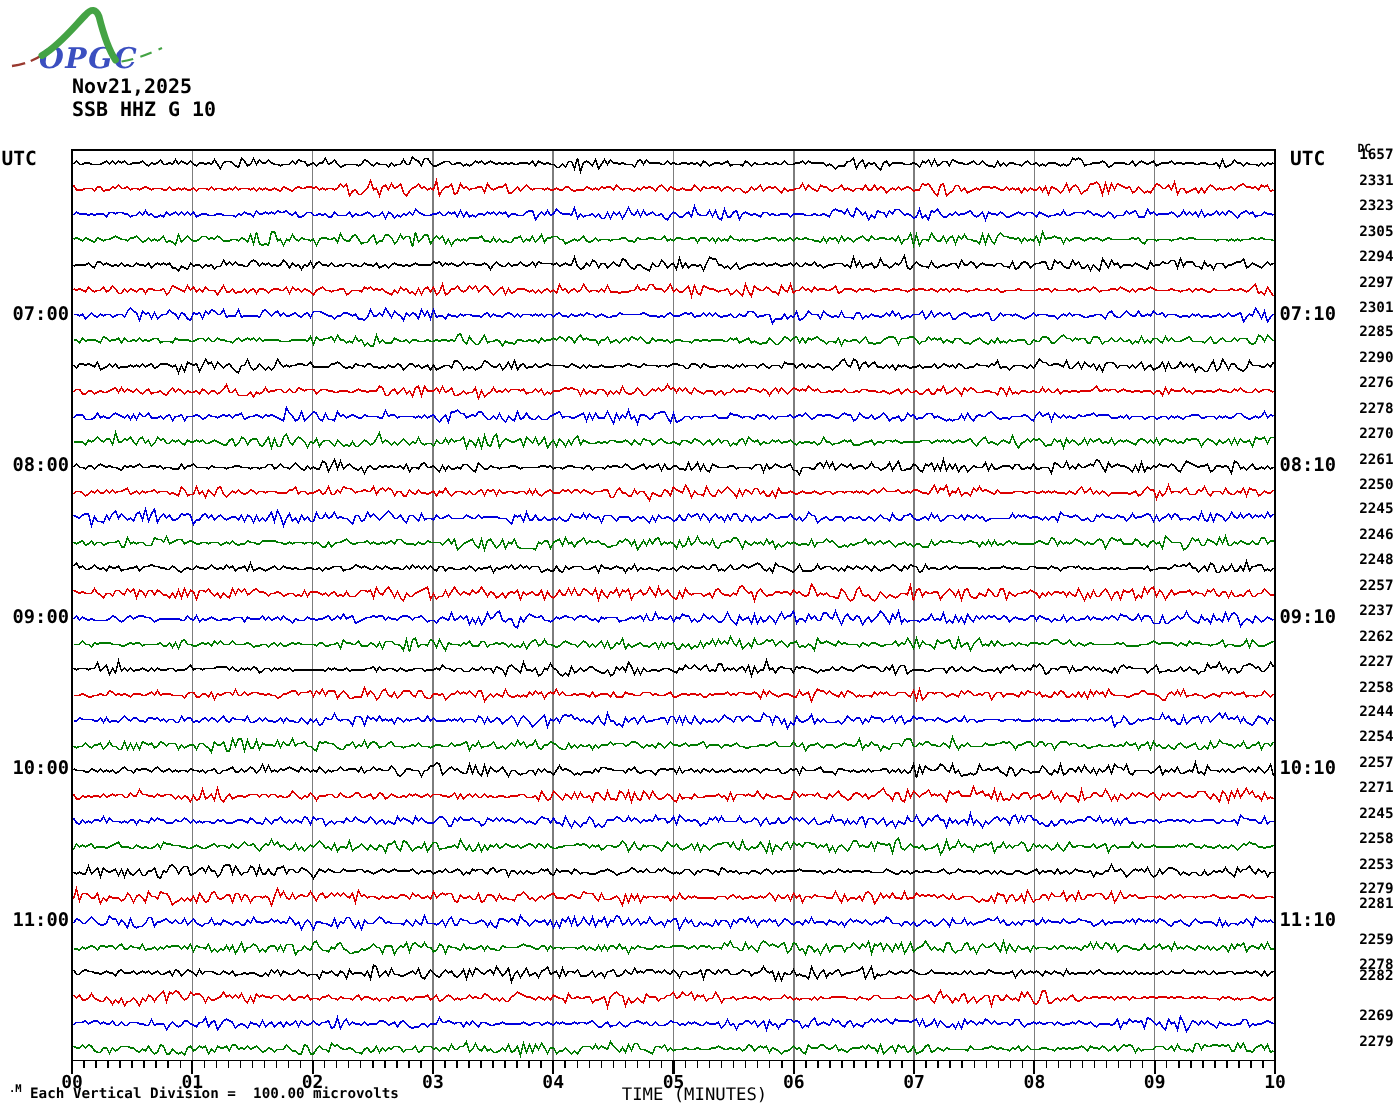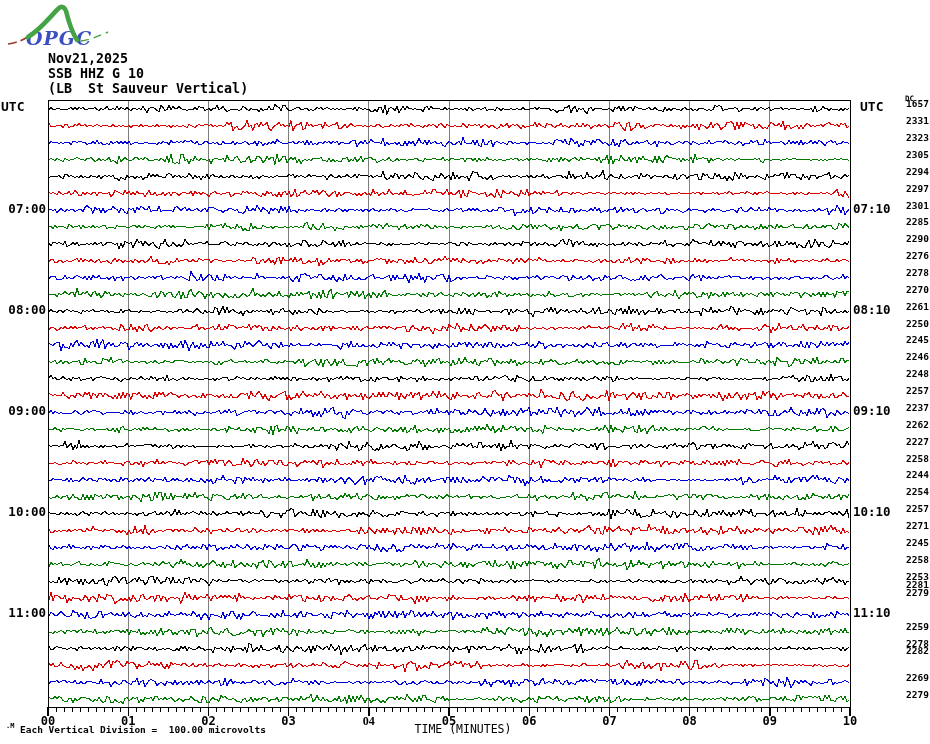--- a/index.html
+++ b/index.html
@@ -32,21 +32,20 @@
 
   <svg class="abs" style="left:4px;top:2px;" width="112" height="52" viewBox="0 0 112 52">
     <path d="M4 42 C12 41 20 38 28 32" stroke="#99392f" stroke-width="1.6" fill="none" stroke-dasharray="9 4"></path>
     <text x="22" y="43" font-family="DejaVu Serif, serif" font-style="italic" font-weight="bold" font-size="19" fill="#3b4fc0" letter-spacing="1">OPGC</text>
     <path d="M24 35 C36 28 46 15 53 8 C57 3.5 60 4 62 9 C65 21 69 32 73 38" stroke="#44a344" stroke-width="4.6" fill="none" stroke-linecap="round"></path>
     <path d="M77 39 C85 38 95 34 104 30" stroke="#44a344" stroke-width="1.4" fill="none" stroke-dasharray="8 5"></path>
   </svg>
 
   <div class="abs title-line" style="left:48px;top:51px;">Nov21,2025</div>
   <div class="abs title-line" style="left:48px;top:66px;">SSB HHZ G 10</div>
-  <div class="abs title-line" style="left:48px;top:81px;">(LB  St Sauveur Vertical)</div>
 
   <div class="abs utc-hdr" style="left:1px;top:99px;">UTC</div>
   <div class="abs utc-hdr" style="left:860px;top:99px;">UTC</div>
   <div class="abs dc-hdr" style="left:905px;top:94px;">DC</div>
 
   <svg id="plot-svg" class="abs" style="left:0;top:0;" width="930" height="744" viewBox="0 0 930 744">
       <line x1="128.2" y1="100" x2="128.2" y2="707" stroke="#7d7d7d" stroke-width="1" shape-rendering="crispEdges"></line>
       <line x1="208.4" y1="100" x2="208.4" y2="707" stroke="#7d7d7d" stroke-width="1" shape-rendering="crispEdges"></line>
       <line x1="288.6" y1="100" x2="288.6" y2="707" stroke="#7d7d7d" stroke-width="1" shape-rendering="crispEdges"></line>
       <line x1="368.8" y1="100" x2="368.8" y2="707" stroke="#7d7d7d" stroke-width="1" shape-rendering="crispEdges"></line>
@@ -235,32 +234,32 @@
     <div class="abs dc-val" style="top: 469.375px;">2244</div>
     <div class="abs dc-val" style="top: 486.236px;">2254</div>
     <div class="abs dc-val" style="top: 503.097px;">2257</div>
     <div class="abs hour-label hour-left" style="top: 504.097px;">10:00</div>
     <div class="abs hour-label hour-right" style="top: 504.097px;">10:10</div>
     <div class="abs dc-val" style="top: 519.958px;">2271</div>
     <div class="abs dc-val" style="top: 536.819px;">2245</div>
     <div class="abs dc-val" style="top: 553.681px;">2258</div>
     <div class="abs dc-val" style="top: 570.542px;">2253</div>
     <div class="abs dc-val" style="top: 587.403px;">2279</div>
-    <div class="abs dc-val" style="top: 579px;">2281</div>
+    <div class="abs dc-val" style="top: 597px;">2281</div>
     <div class="abs hour-label hour-left" style="top: 605.264px;">11:00</div>
     <div class="abs hour-label hour-right" style="top: 605.264px;">11:10</div>
     <div class="abs dc-val" style="top: 621.125px;">2259</div>
     <div class="abs dc-val" style="top: 637.986px;">2278</div>
     <div class="abs dc-val" style="top: 645px;">2282</div>
     <div class="abs dc-val" style="top: 671.708px;">2269</div>
     <div class="abs dc-val" style="top: 688.569px;">2279</div>
     <div class="abs xtick-label" style="left: 31px;">00</div>
     <div class="abs xtick-label" style="left: 111.2px;">01</div>
     <div class="abs xtick-label" style="left: 191.4px;">02</div>
     <div class="abs xtick-label" style="left: 271.6px;">03</div>
-    <div class="abs xtick-label" style="left: 351.8px; font-family: Liberation Serif, serif;">04</div>
+    <div class="abs xtick-label" style="left: 351.8px;">04</div>
     <div class="abs xtick-label" style="left: 432px;">05</div>
     <div class="abs xtick-label" style="left: 512.2px;">06</div>
     <div class="abs xtick-label" style="left: 592.4px;">07</div>
     <div class="abs xtick-label" style="left: 672.6px;">08</div>
     <div class="abs xtick-label" style="left: 752.8px;">09</div>
     <div class="abs xtick-label" style="left: 833px;">10</div>
   </div>
 
 </body></html>

